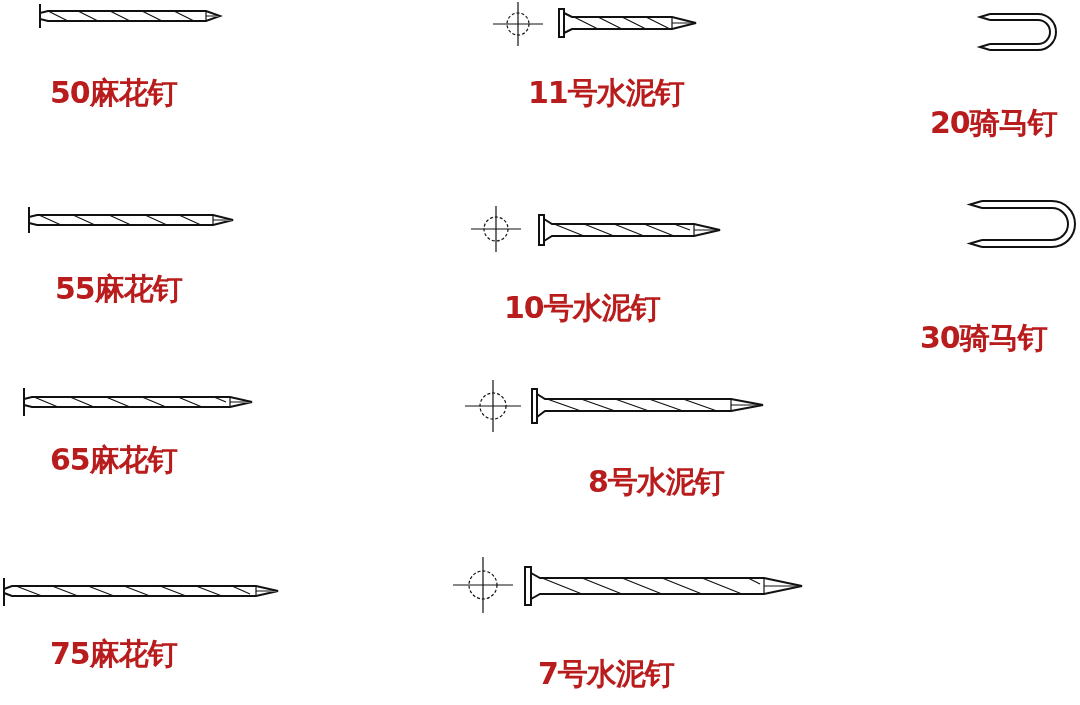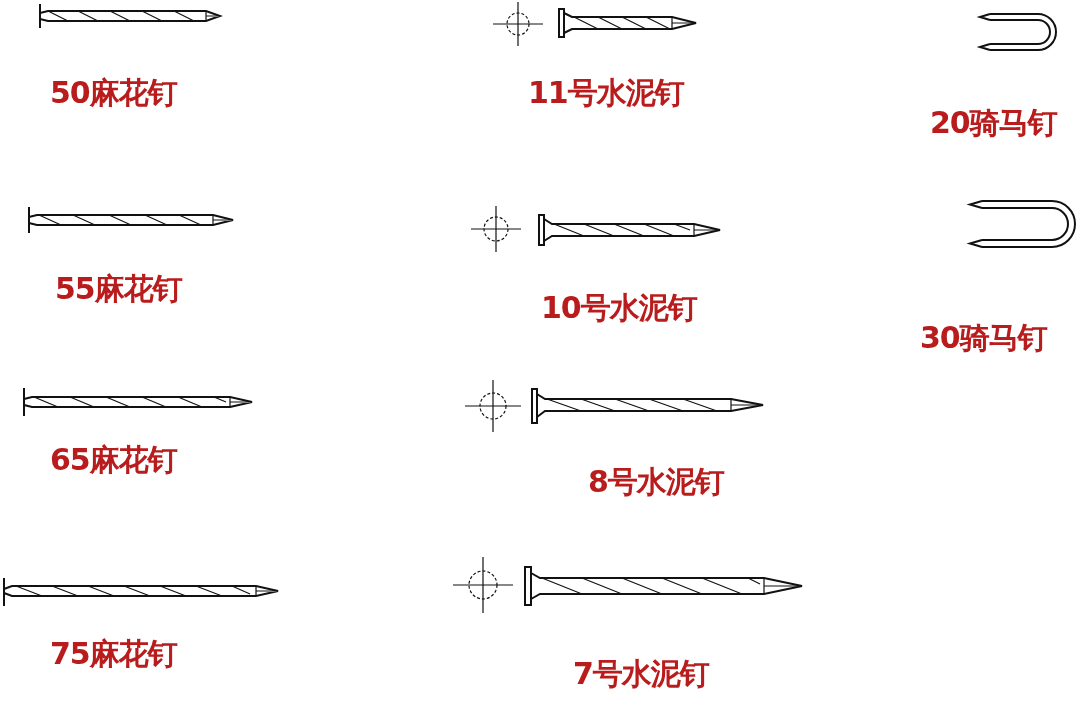--- a/index.html
+++ b/index.html
@@ -71,21 +71,21 @@
     <line class="th" x1="0" y1="23" x2="50" y2="23"></line>
       <line class="th" x1="25" y1="0" x2="25" y2="46"></line>
     <circle class="th" cx="25" cy="23" r="12" stroke-dasharray="3 2"></circle>
   </svg>
   <svg style="left:538px;top:214px" width="186" height="32" viewBox="0 0 186 32">
     <rect class="hd" x="1" y="1" width="5" height="30"></rect>
     <path class="ln" d="M6 5 L14 10 L156 10 L182 16 L156 22 L14 22 L6 27"></path>
     <path class="th" d="M16 10 L46 22 M46 10 L76 22 M76 10 L106 22 M106 10 L136 22 M136 10 L152 16 M156 10 L156 22 M156 16 L182 16"></path>
   </svg>
 </div>
-<div class="label" style="left:541px;top:293px">10号水泥钉</div>
+<div class="label" style="left:504px;top:293px">10号水泥钉</div>
 
 <div class="item">
   <svg style="left:465px;top:380px" width="56" height="52" viewBox="0 0 56 52">
     <line class="th" x1="0" y1="26" x2="56" y2="26"></line>
       <line class="th" x1="28" y1="0" x2="28" y2="52"></line>
     <circle class="th" cx="28" cy="26" r="13" stroke-dasharray="3 2"></circle>
   </svg>
   <svg style="left:531px;top:388px" width="236" height="36" viewBox="0 0 236 36">
     <rect class="hd" x="1" y="1" width="5" height="34"></rect>
     <path class="ln" d="M6 6 L14 11 L200 11 L232 17 L200 23 L14 23 L6 29"></path>
@@ -99,21 +99,21 @@
     <line class="th" x1="0" y1="28" x2="60" y2="28"></line>
       <line class="th" x1="30" y1="0" x2="30" y2="56"></line>
     <circle class="th" cx="30" cy="28" r="14" stroke-dasharray="3 2"></circle>
   </svg>
   <svg style="left:524px;top:566px" width="282" height="40" viewBox="0 0 282 40">
     <rect class="hd" x="1" y="1" width="6" height="38"></rect>
     <path class="ln" d="M7 7 L16 12 L240 12 L278 20 L240 28 L16 28 L7 33"></path>
     <path class="th" d="M18 12 L58 28 M58 12 L98 28 M98 12 L138 28 M138 12 L178 28 M178 12 L218 28 M224 12 L236 18 M240 12 L240 28 M240 20 L278 20"></path>
   </svg>
 </div>
-<div class="label" style="left:573px;top:659px">7号水泥钉</div>
+<div class="label" style="left:538px;top:659px">7号水泥钉</div>
 
 <div class="item">
   <svg style="left:978px;top:10px" width="80" height="44" viewBox="0 0 80 44">
     <path class="ln" d="M12 4 L60 4 A18 18 0 0 1 60 40 L12 40"></path>
     <path class="ln" d="M12 10 L60 10 A12 12 0 0 1 60 34 L12 34"></path>
     <path class="ln" d="M12 4 L2 7 L12 10 M12 34 L2 37 L12 40"></path>
   </svg>
 </div>
 <div class="label" style="left:930px;top:108px">20骑马钉</div>
 

